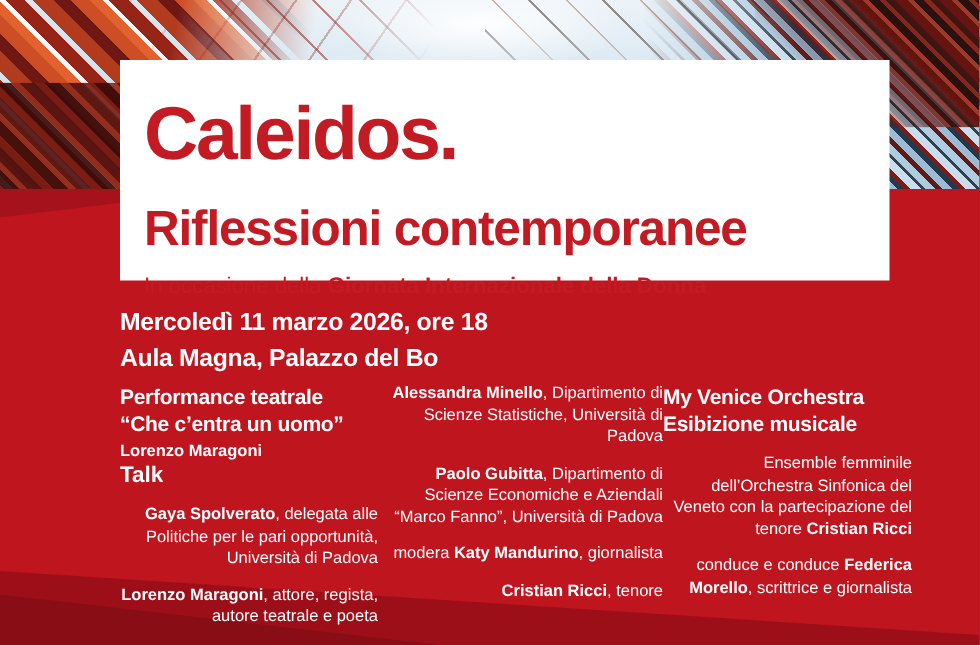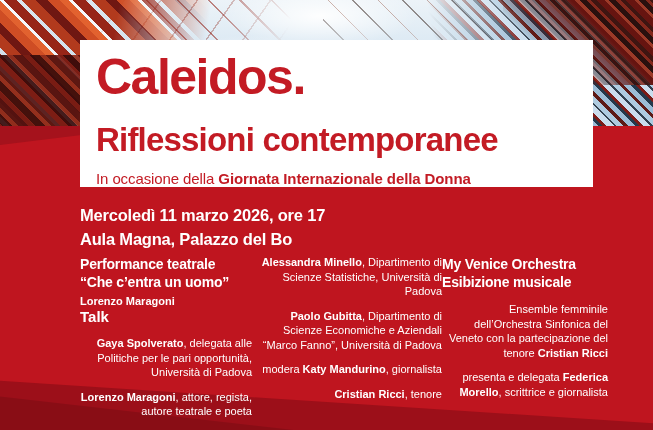--- a/index.html
+++ b/index.html
@@ -52,21 +52,21 @@
       #661410 0 6px, #9c3a28 6px 9px, #2a100e 9px 14px, #83281c 14px 17px, #3e1511 17px 21px);
     -webkit-mask-image:linear-gradient(225deg,#000 35%,transparent 70%);
             mask-image:linear-gradient(225deg,#000 35%,transparent 70%);}
 
   
   .wedge{left:0;top:126px;width:155px;height:19px;background:#a5121c;
     clip-path:polygon(0 0,100% 0,0 100%);}
 
   
   .card{left:80px;top:40px;width:513px;height:147px;background:#ffffff;
-    box-sizing:border-box;padding:12px 10px 0 16px;z-index:5;}
+    box-sizing:border-box;padding:24px 10px 0 16px;z-index:5;}
   .title{color:#c31b24;font-weight:bold;font-size:50px;line-height:1.02;letter-spacing:-1.5px;}
   .subtitle{color:#c31b24;font-weight:bold;font-size:33px;line-height:1.05;letter-spacing:-0.8px;margin-top:20px;}
   .occasion{color:#c31b24;font-size:15px;margin-top:12px;letter-spacing:-0.1px;}
   .occasion strong{font-weight:bold;}
 
   
   .event-info{left:80px;top:203px;color:#fff;font-weight:bold;font-size:16.5px;
     line-height:24px;letter-spacing:-0.2px;z-index:4;}
   .col{position:absolute;top:255px;font-size:11px;line-height:14.5px;z-index:4;color:#fff;}
   .col-1{left:80px;width:172px;}
@@ -104,21 +104,21 @@
   </div>
   <div class="abs wedge"></div>
 
   <div class="abs card">
     <div class="title">Caleidos.</div>
     <div class="subtitle">Riflessioni contemporanee</div>
     <div class="occasion"><span>In occasione della </span><strong>Giornata Internazionale della Donna</strong></div>
   </div>
 
   <div class="abs event-info">
-    <div>Mercoledì 11 marzo 2026, ore 17</div>
+    <div>Mercoledì 11 marzo 2026, ore 18</div>
     <div>Aula Magna, Palazzo del Bo</div>
   </div>
 
   <div class="col col-1">
     <div class="col-heading">
       <div>Performance teatrale</div>
       <div>“Che c’entra un uomo”</div>
     </div>
     <div class="author">Lorenzo Maragoni</div>
     <div class="section-heading">Talk</div>
@@ -132,21 +132,21 @@
     <p class="entry"><span>modera </span><strong>Katy Mandurino</strong><span>, giornalista</span></p>
     <p class="entry"><span></span><strong>Cristian Ricci</strong><span>, tenore</span></p>
   </div>
 
   <div class="col col-3">
     <div class="col-heading">
       <div>My Venice Orchestra</div>
       <div>Esibizione musicale</div>
     </div>
     <p class="entry after-heading"><span>Ensemble femminile dell’Orchestra Sinfonica del Veneto con la partecipazione del tenore </span><strong>Cristian Ricci</strong><span></span></p>
-    <p class="entry"><span>presenta e delegata </span><strong>Federica Morello</strong><span>, scrittrice e giornalista</span></p>
+    <p class="entry"><span>conduce e conduce </span><strong>Federica Morello</strong><span>, scrittrice e giornalista</span></p>
   </div>
 
   <div class="abs band">
     <div class="band-main"></div>
     <div class="band-shade"></div>
   </div>
 
 </div>
 
 </body></html>

